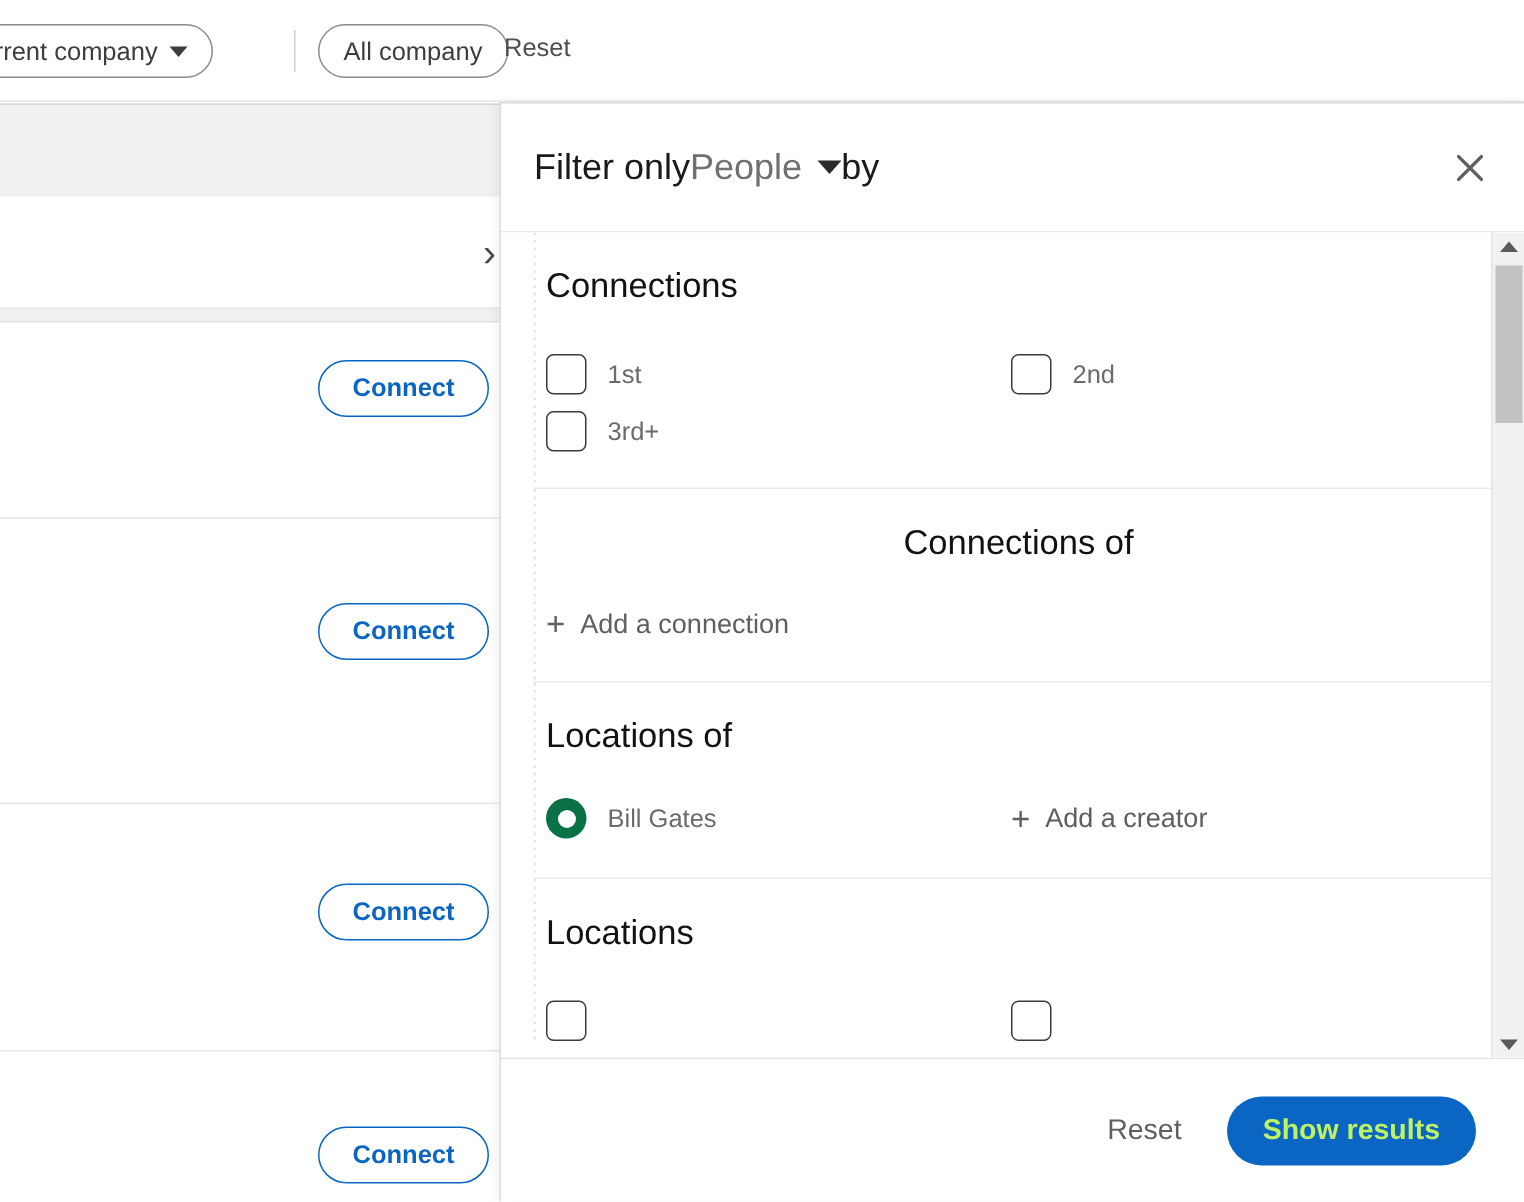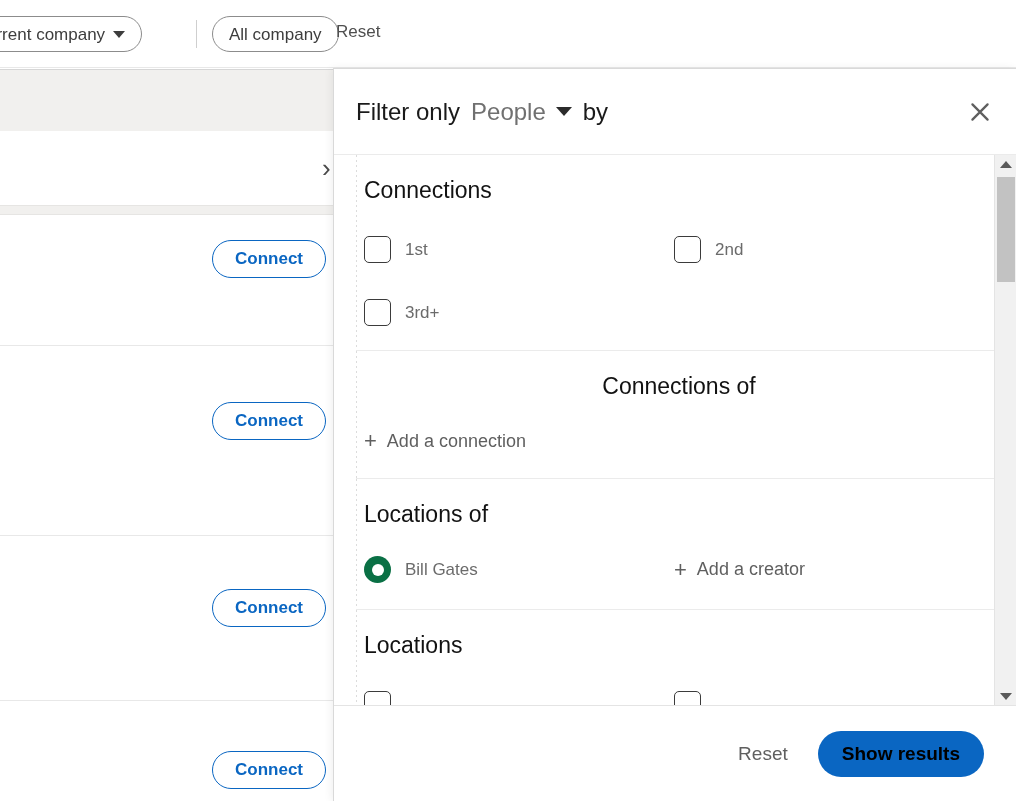--- a/index.html
+++ b/index.html
@@ -95,21 +95,21 @@
   }
 
   .modal-header {
     position: relative;
     height: 86px; flex: 0 0 86px;
     display: flex; align-items: center;
     padding: 0 24px 0 22px;
     border-bottom: 1px solid #ebebeb;
   }
   .modal-title {
-    display: flex; align-items: center; gap: 11px;
+    display: flex; align-items: center; 
     font-size: 24px; color: #1f1f1f; font-weight: 400;
   }
   .title-strong { color: #1a1a1a; }
   .entity-select {
     display: inline-flex; align-items: center; gap: 10px;
     color: #707070; cursor: pointer;
   }
   .caret-dark {
     width: 0; height: 0;
     border-left: 8px solid transparent;
@@ -148,21 +148,21 @@
   .sec-rail {
     position: absolute; left: 0; top: 0; bottom: 0; width: 1px;
     background-image: linear-gradient(to bottom, #dcdcdc 0 2px, transparent 2px 5px);
     background-size: 1px 5px;
   }
   .sec-divider { height: 1px; background: #ebebeb; }
 
   .opt-grid {
     display: grid;
     grid-template-columns: 310px 1fr;
-    row-gap: 36px;
+    row-gap: 11px;
   }
   .opt {
     display: flex; align-items: center; gap: 14px;
     cursor: pointer;
   }
   .checkbox {
     width: 27px; height: 27px; flex: 0 0 27px;
     border: 1.6px solid #3b3b3b; border-radius: 5px;
     background: #ffffff;
   }
@@ -228,21 +228,21 @@
     gap: 22px;
     padding: 0 32px 0 0;
   }
   .reset-link {
     font-size: 19px; color: #5f5f5f; background: none; border: none;
     cursor: pointer; padding: 6px 8px; font-family: inherit;
   }
   .primary-btn {
     height: 46px; padding: 0 24px;
     border-radius: 23px; border: none;
-    background: #0a66c2; color: #000000;
+    background: #0a66c2; color: #bef264;
     font-size: 19px; font-weight: 700; font-family: inherit;
     cursor: pointer;
     display: inline-flex; align-items: center; justify-content: center;
   }
 </style>
 </head>
 <body>
 
 <div id="root">
 

